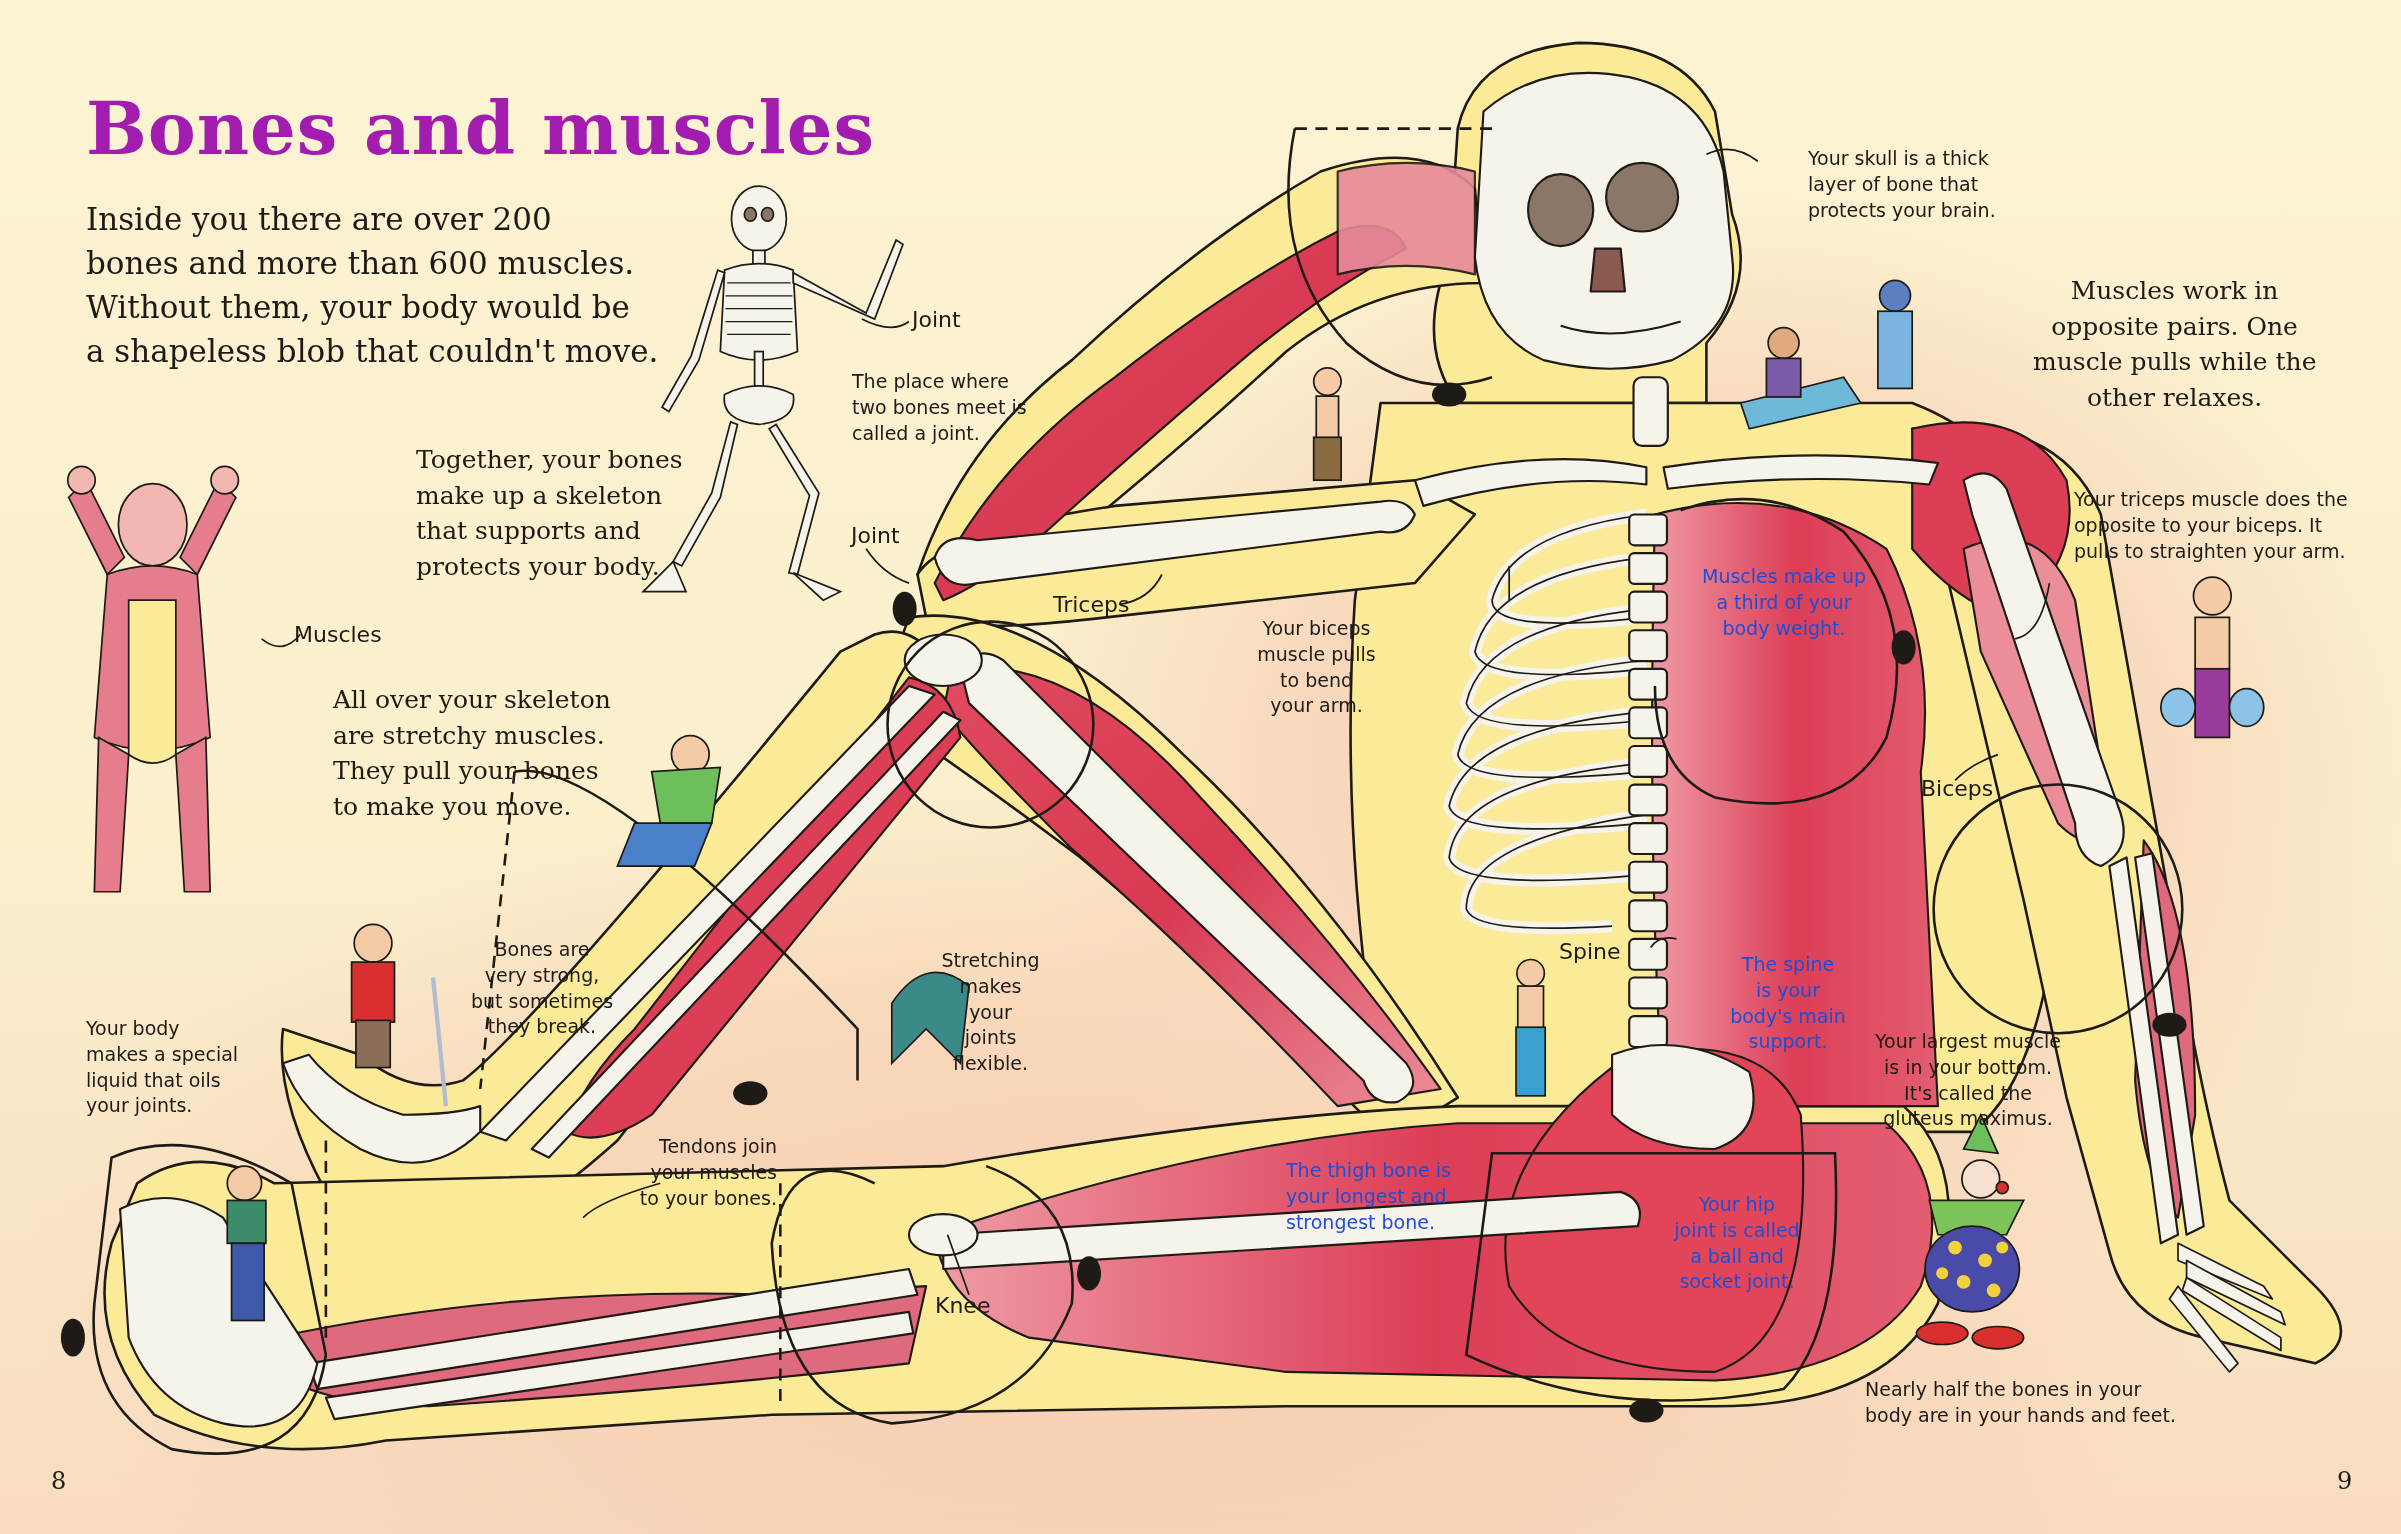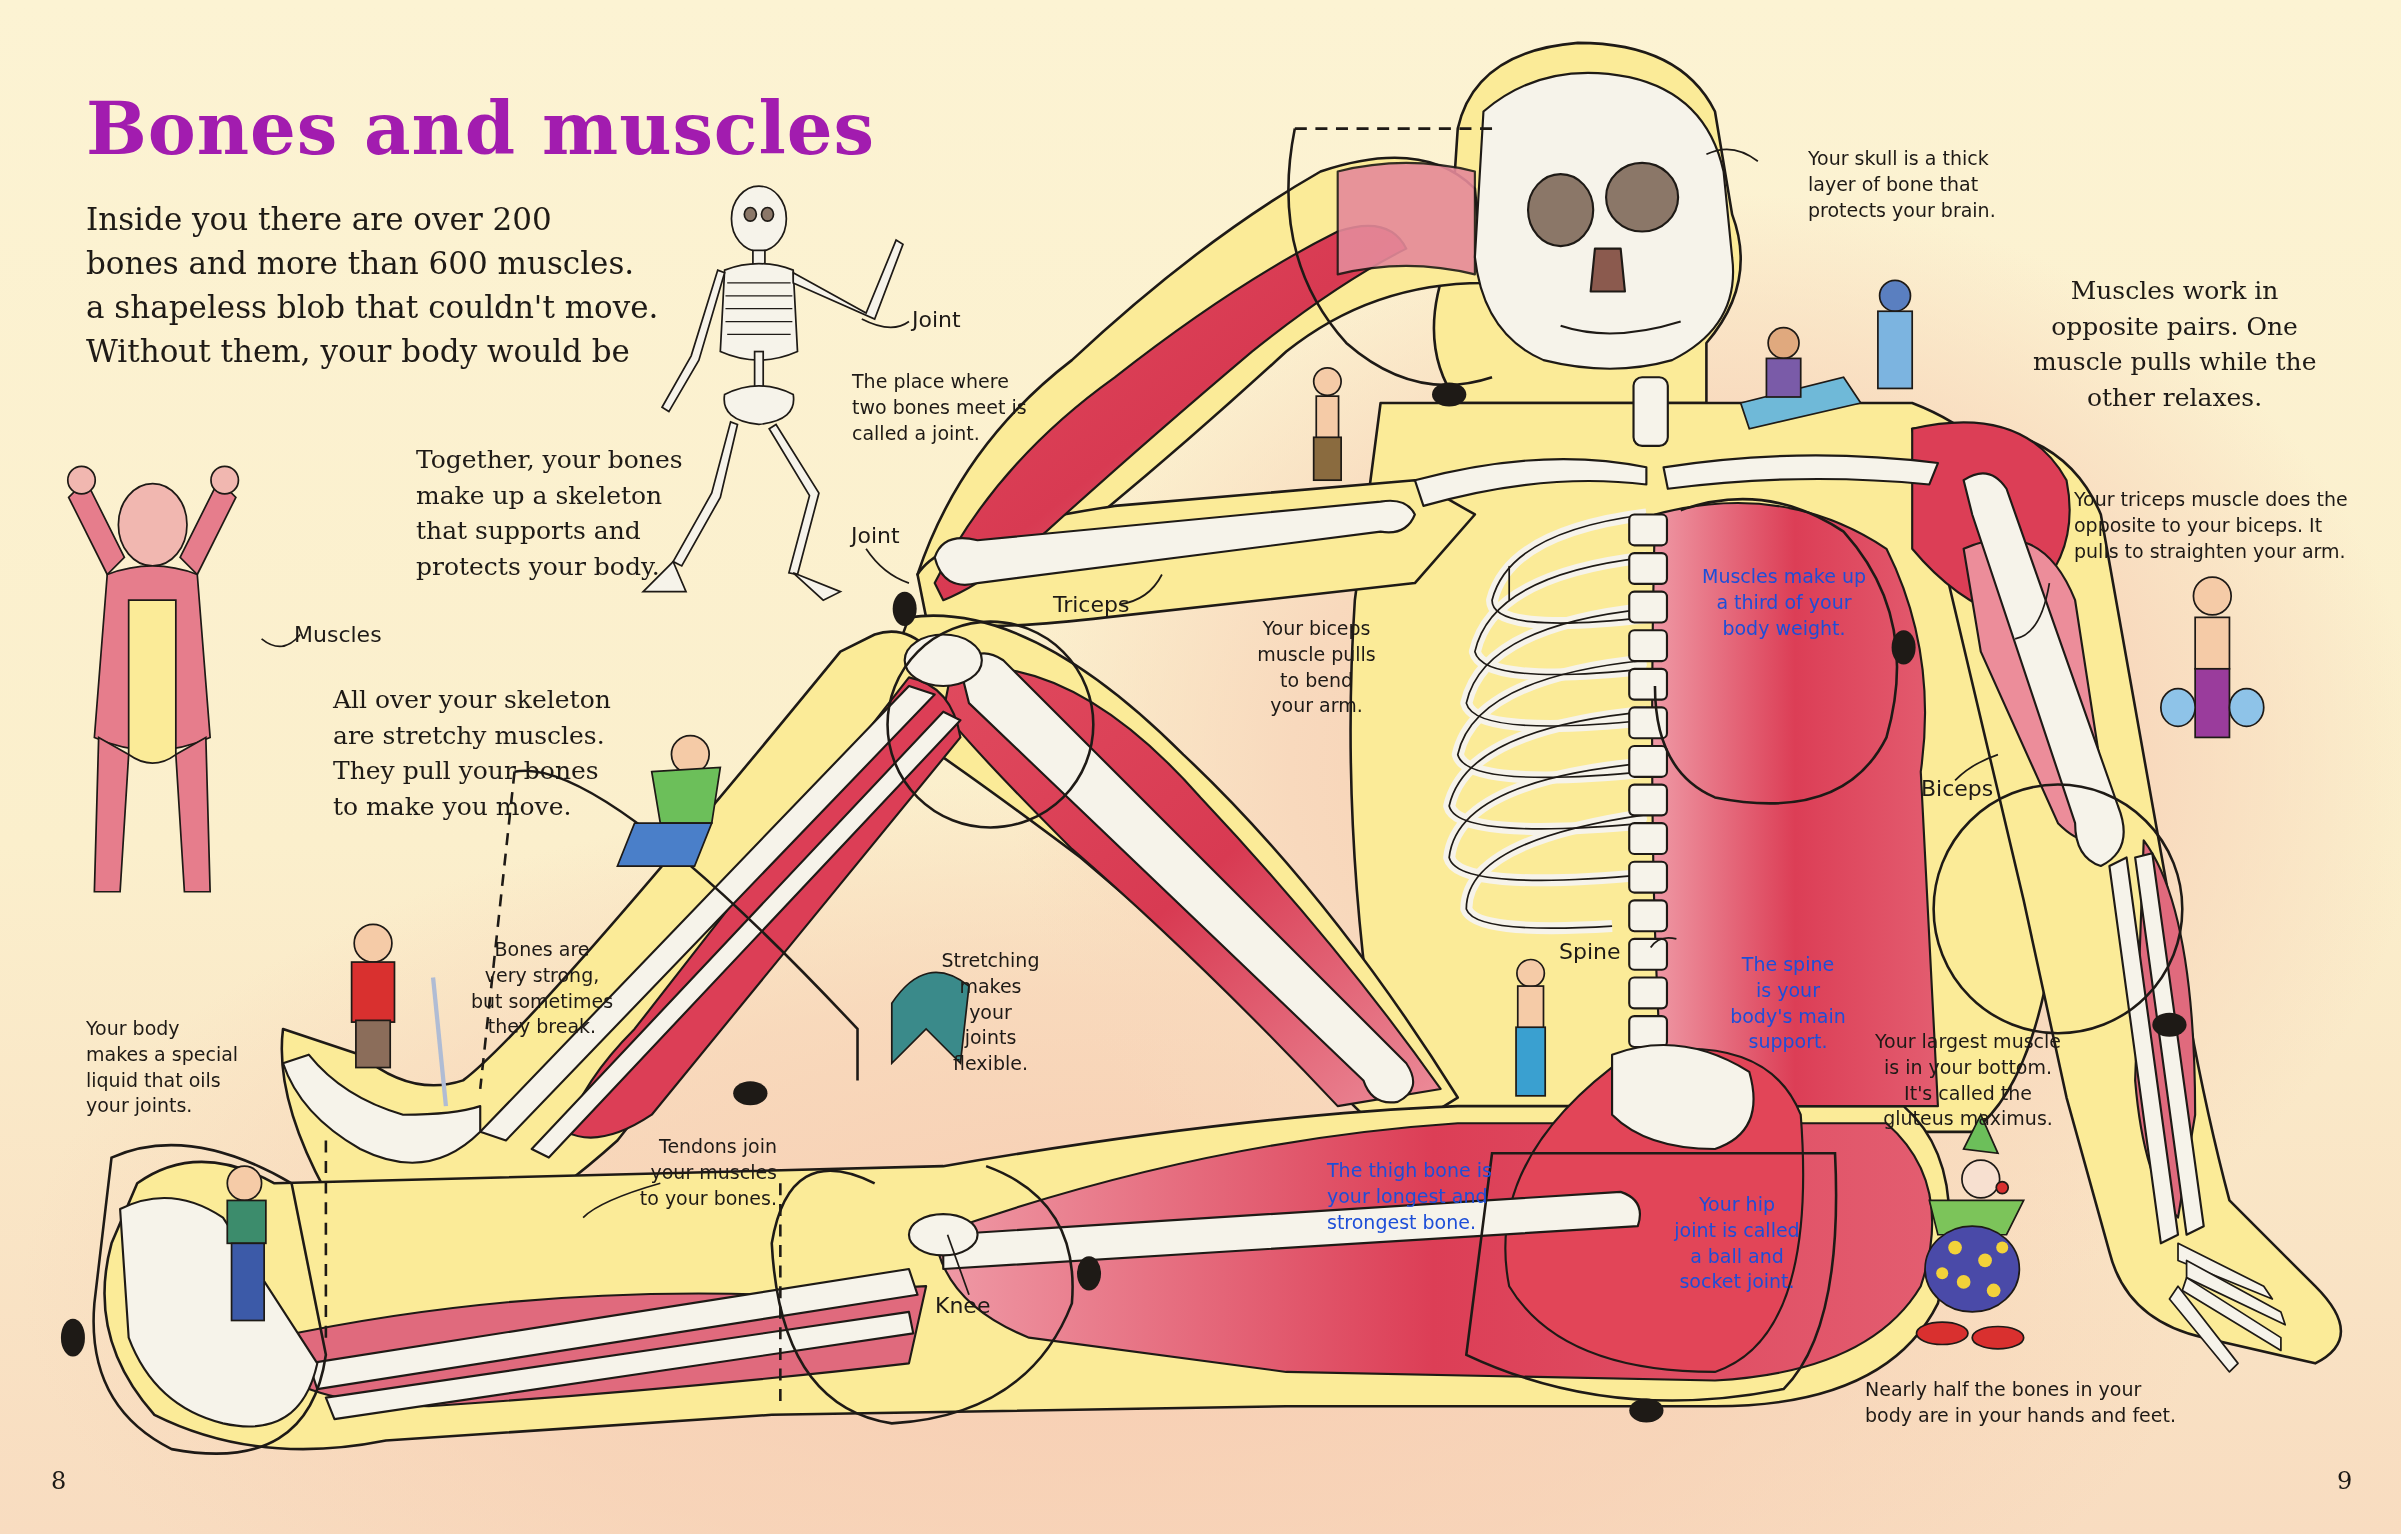--- a/index.html
+++ b/index.html
@@ -311,22 +311,22 @@
     <ellipse cx="2265" cy="1555" rx="30" ry="13" fill="#d9302f"></ellipse>
     <ellipse cx="2330" cy="1560" rx="30" ry="13" fill="#d9302f"></ellipse>
   </g>
 </svg>
 
 <h1 class="title">Bones and muscles</h1>
 
 <div class="text-block intro">
   <span class="line">Inside you there are over 200</span>
   <span class="line">bones and more than 600 muscles.</span>
+  <span class="line">Without them, your body would be</span>
   <span class="line">a shapeless blob that couldn't move.</span>
-  <span class="line">Without them, your body would be</span>
 </div>
 
 <div class="text-block body-text" style="left:416px; top:442px;">
   <span class="line">Together, your bones</span>
   <span class="line">make up a skeleton</span>
   <span class="line">that supports and</span>
   <span class="line">protects your body.</span>
 </div>
 
 <div class="text-block body-text" style="left:333px; top:682px;">
@@ -409,21 +409,21 @@
   <span class="line">support.</span>
 </div>
 
 <div class="text-block caption center" style="left:1865px; top:1029px; width:206px;">
   <span class="line">Your largest muscle</span>
   <span class="line">is in your bottom.</span>
   <span class="line">It's called the</span>
   <span class="line">gluteus maximus.</span>
 </div>
 
-<div class="text-block caption on-muscle" style="left:1286px; top:1158px;margin-left:41px;">
+<div class="text-block caption on-muscle" style="left:1286px; top:1158px;">
   <span class="line">The thigh bone is</span>
   <span class="line">your longest and</span>
   <span class="line">strongest bone.</span>
 </div>
 
 <div class="text-block caption center on-muscle" style="left:1660px; top:1192px; width:154px;">
   <span class="line">Your hip</span>
   <span class="line">joint is called</span>
   <span class="line">a ball and</span>
   <span class="line">socket joint.</span>

